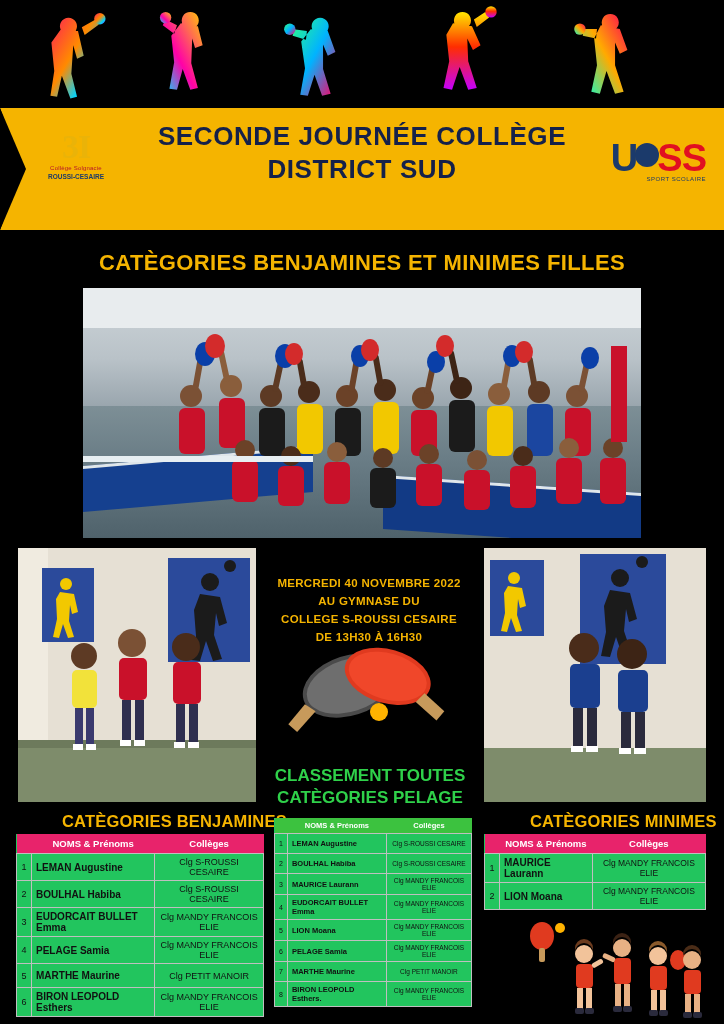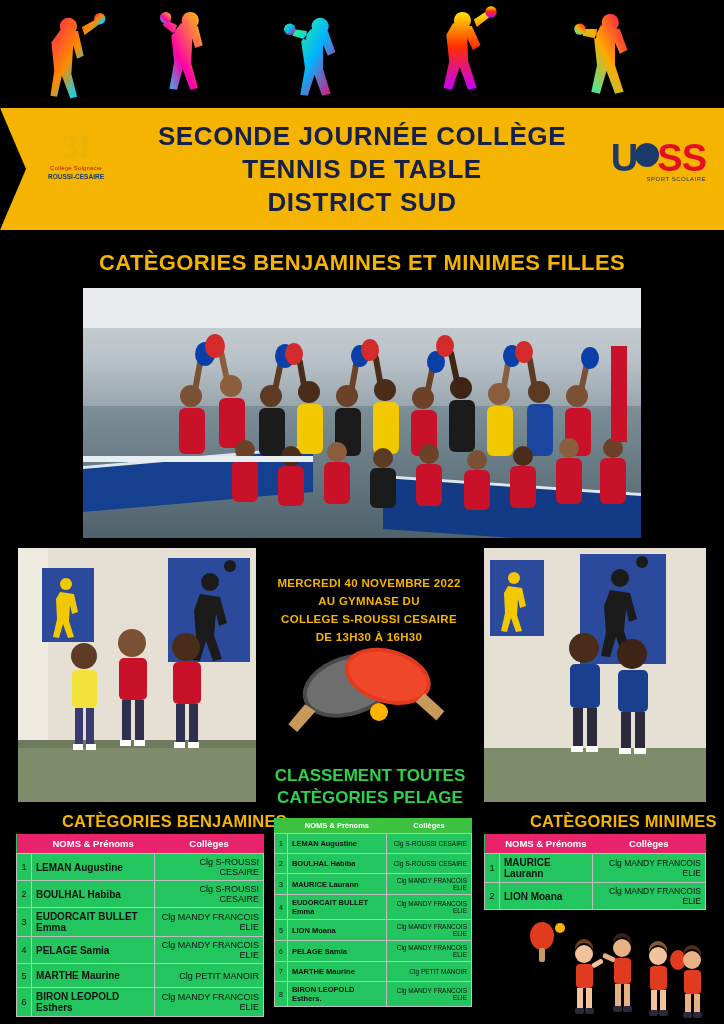--- a/index.html
+++ b/index.html
@@ -206,21 +206,21 @@
     padding: 4px 2px;
     text-align: center;
   }
   table.res td {
     border: 1px solid #bfbfbf;
     padding: 3px 4px;
     vertical-align: middle;
   }
   table.res td.num { width: 15px; text-align: center; font-size: 9px; }
   table.res td.nom { font-size: 9.5px; font-weight: bold; margin-left: 12px; }
-  table.res td.clg { font-size: 9px; text-align: right; }
+  table.res td.clg { font-size: 9px; text-align: center; }
 
   
   #tbl-benjamines { top: 834px; left: 16px; width: 248px; }
   #tbl-benjamines th { background: #e8236b; }
   #tbl-benjamines td { height: 24px; }
   #tbl-benjamines td.nom { font-size: 10px; }
 
   
   #tbl-toutes { top: 818px; left: 274px; width: 198px; }
   #tbl-toutes th { background: #3cc23f; font-size: 7.5px; padding: 3px 2px; }
@@ -308,21 +308,20 @@
   <div class="banner-notch-l"></div>
 
   <div class="logo-3i">
     <div class="num">3I</div>
     <div class="sub1">Collège Solgnacie</div>
     <div class="sub2">ROUSSI-CESAIRE</div>
   </div>
 
   <div class="banner-title">
     <div>SECONDE JOURNÉE COLLÈGE</div>
-    <div>TENNIS DE TABLE</div>
     <div>DISTRICT SUD</div>
   </div>
 
   <div class="logo-unss">
     <div class="unss-word">
       <span>U</span><span class="unss-ball"></span><span class="nn">S</span><span class="nn">S</span>
     </div>
     <div class="unss-sub">SPORT SCOLAIRE</div>
   </div>
 </div>

